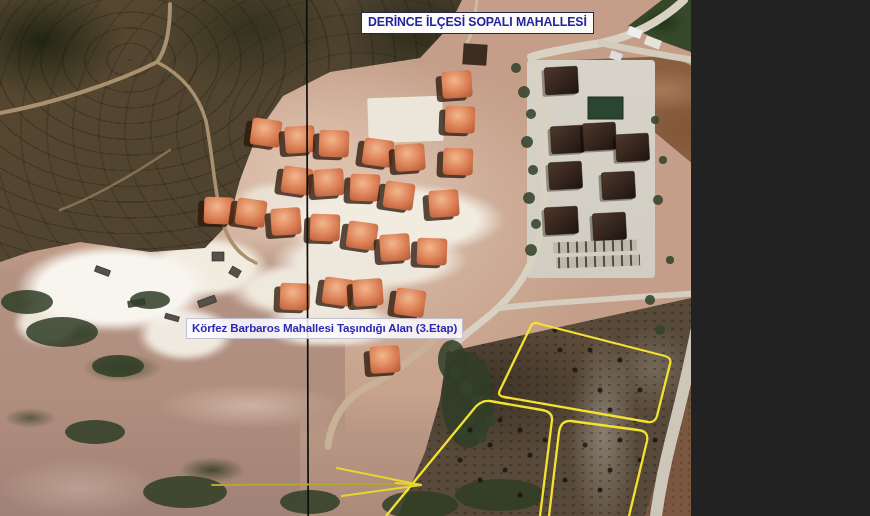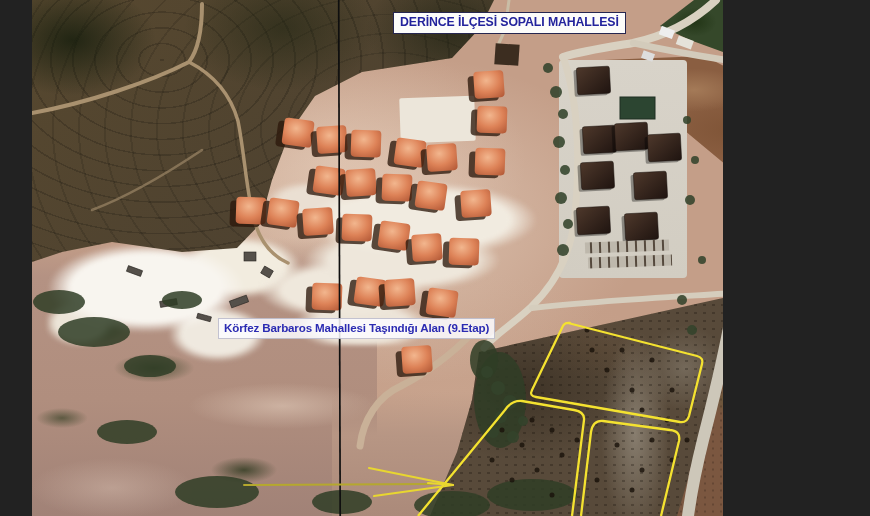--- a/index.html
+++ b/index.html
@@ -1,17 +1,17 @@
 <!DOCTYPE html>
 <html><head>
 <meta charset="utf-8">
 <style>
   html,body{margin:0;padding:0;background:#222;}
   .stage{position:relative;width:691px;height:516px;overflow:hidden;
-         font-family:"Liberation Sans",sans-serif;background:#c49e88;margin-left:32px;}
+         font-family:"Liberation Sans",sans-serif;background:#c49e88;}
   .abs{position:absolute;}
   
   .base{inset:0;
     background:
       radial-gradient(340px 220px at 360px 220px, rgba(238,220,203,.55), transparent 75%),
       radial-gradient(260px 160px at 300px 160px, rgba(231,206,186,.5), transparent 75%),
       radial-gradient(300px 200px at 430px 420px, rgba(205,170,148,.5), transparent 75%),
       #c49e88;}
   
   .hillside{left:0;top:0;width:520px;height:300px;
@@ -443,14 +443,14 @@
       <path d="M 549,516 L 559,432 Q 561,420 571,421 L 638,430 Q 649,431 647,441 L 629,516"></path>
     </g>
     <g fill="none" stroke-linecap="round">
       <path d="M 212,485 L 400,484" stroke="#b5a82e" stroke-width="2"></path>
       <path d="M 337,468 L 421,485 L 342,496" stroke="#e8d630" stroke-width="2.2" stroke-linejoin="round"></path>
       <path d="M 396,483 L 421,485" stroke="#e8d630" stroke-width="2.2"></path>
     </g>
   </svg>
 
   <div class="map-label label-top">DERİNCE İLÇESİ SOPALI MAHALLESİ</div>
-  <div class="map-label label-area">Körfez Barbaros Mahallesi Taşındığı Alan (9.Etap)</div>
+  <div class="map-label label-area">Körfez Barbaros Mahallesi Taşındığı Alan (3.Etap)</div>
 </div>
 
 </body></html>

